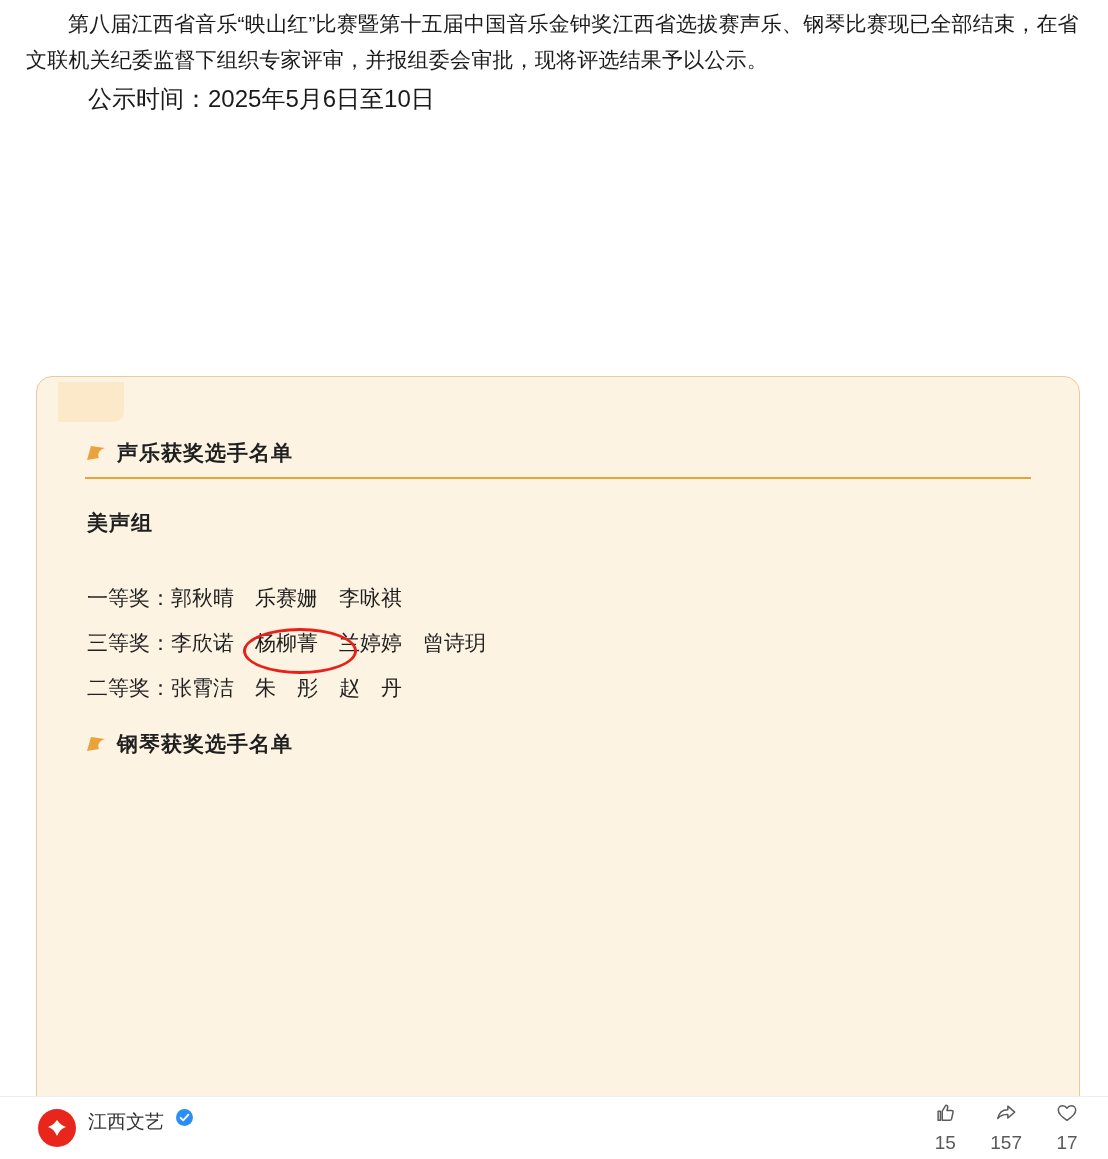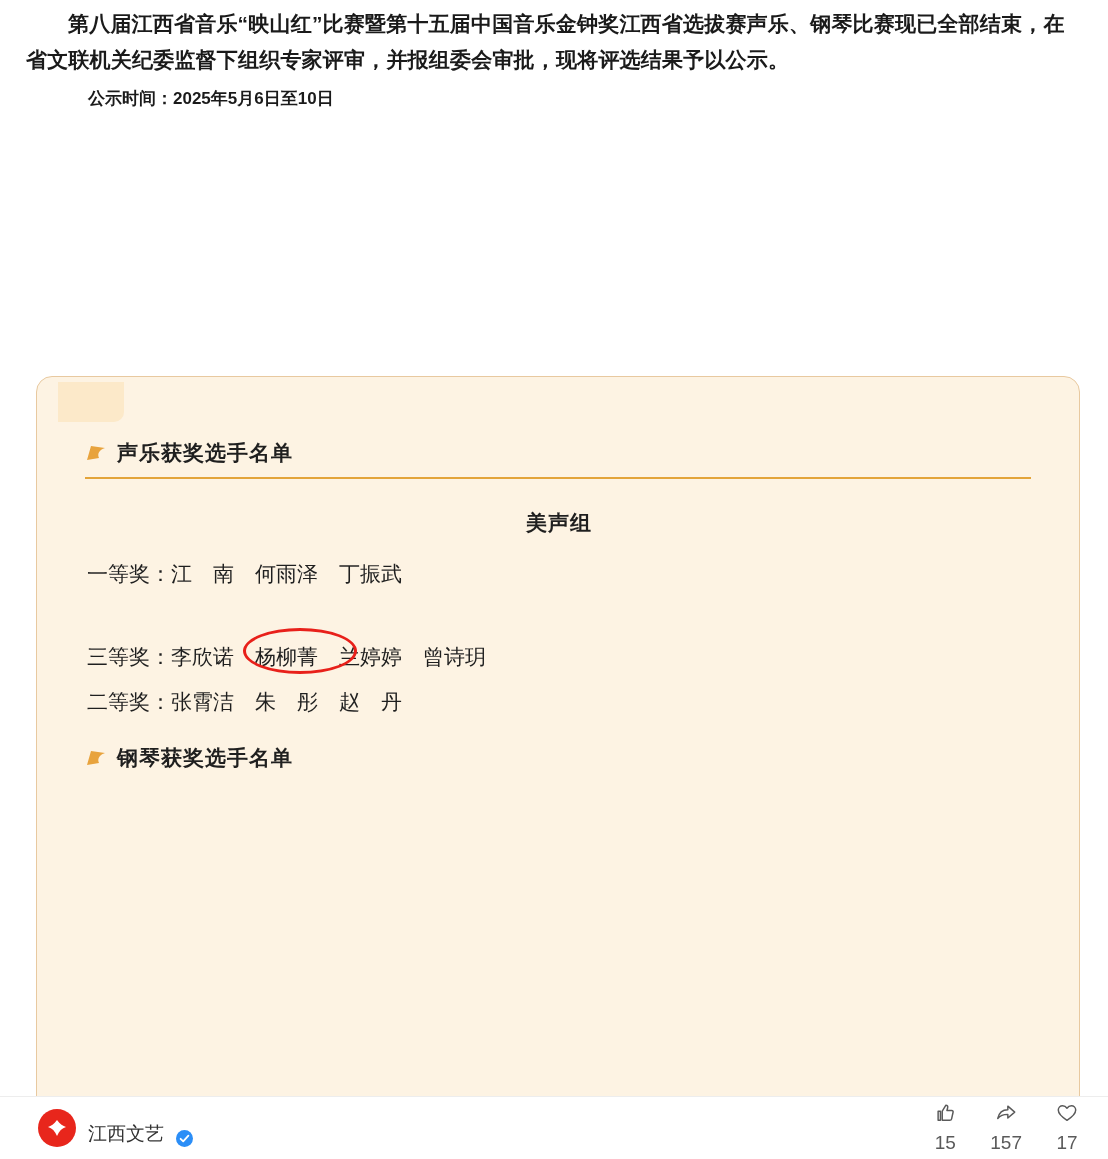--- a/index.html
+++ b/index.html
@@ -13,32 +13,31 @@
     height: 1159px;
     font-family: "Liberation Sans", "DejaVu Sans", sans-serif;
     color: #222222;
     position: relative;
     overflow: hidden;
   }
 
   
   .article {
     padding: 6px 26px 0 26px;
-    font-weight: bold;
   }
   .intro-p {
     font-size: 21px;
     line-height: 36px;
     color: #1a1a1a;
     text-indent: 2em;
     margin: 0 0 2px 0;
     letter-spacing: 0.2px;
   }
   .meta-p {
-    font-size: 17px;
+    font-size: 24px;
     line-height: 38px;
     color: #1a1a1a;
     margin: 0;
     padding-left: 62px;
   }
 
   
   .banner-wrap {
     position: relative;
     height: 120px;
@@ -120,21 +119,20 @@
     width: 100%;
     margin: 8px 0 30px 0;
   }
 
   .group-title {
     font-size: 21px;
     font-weight: bold;
     color: #1f1f1f;
     margin: 0 0 14px 2px;
     letter-spacing: 1px;
-    text-align: center;
   }
   .award-line {
     font-size: 21px;
     line-height: 45px;
     color: #1f1f1f;
     margin-left: 2px;
     white-space: pre;
   }
   .award-label { color: #1f1f1f; }
   .group-block { margin-bottom: 38px; }
@@ -161,21 +159,21 @@
     height: 63px;
     background: #ffffff;
     border-top: 1px solid #ededed;
     display: flex;
     align-items: center;
     justify-content: space-between;
     padding: 0 30px 0 38px;
   }
   .author {
     display: flex;
-    align-items: flex-end;
+    align-items: flex-start;
     gap: 12px;
   }
   .avatar {
     width: 38px;
     height: 38px;
     border-radius: 50%;
     background: #e8261c;
     display: flex;
     align-items: center;
     justify-content: center;
@@ -237,24 +235,24 @@
     <div class="sec-head">
       <svg class="flag-icon" viewBox="0 0 22 18">
         <path d="M2 16 L6 2 L20 4 C14 6 12 10 14 14 Z" fill="#e8a33d"></path>
       </svg>
       <span class="sec-title">声乐获奖选手名单</span>
     </div>
     <div class="sec-rule"></div>
 
     <div class="group-block">
       <div class="group-title">美声组</div>
-      <div class="award-line"><span class="award-label">一等奖：</span><span>江　南　何雨泽　丁振武</span></div>
     </div>
 
     <div class="group-block last">
+      <div class="award-line"><span class="award-label">一等奖：</span><span>郭秋晴　乐赛姗　李咏祺</span></div>
       <div class="award-line"><span class="award-label">三等奖：</span><span>李欣诺　杨柳菁　兰婷婷　曾诗玥</span></div>
       <div class="award-line"><span class="award-label">二等奖：</span><span>张霄洁　朱　彤　赵　丹</span></div>
     </div>
 
     <div class="sec-head">
       <svg class="flag-icon" viewBox="0 0 22 18">
         <path d="M2 16 L6 2 L20 4 C14 6 12 10 14 14 Z" fill="#e8a33d"></path>
       </svg>
       <span class="sec-title">钢琴获奖选手名单</span>
     </div>

